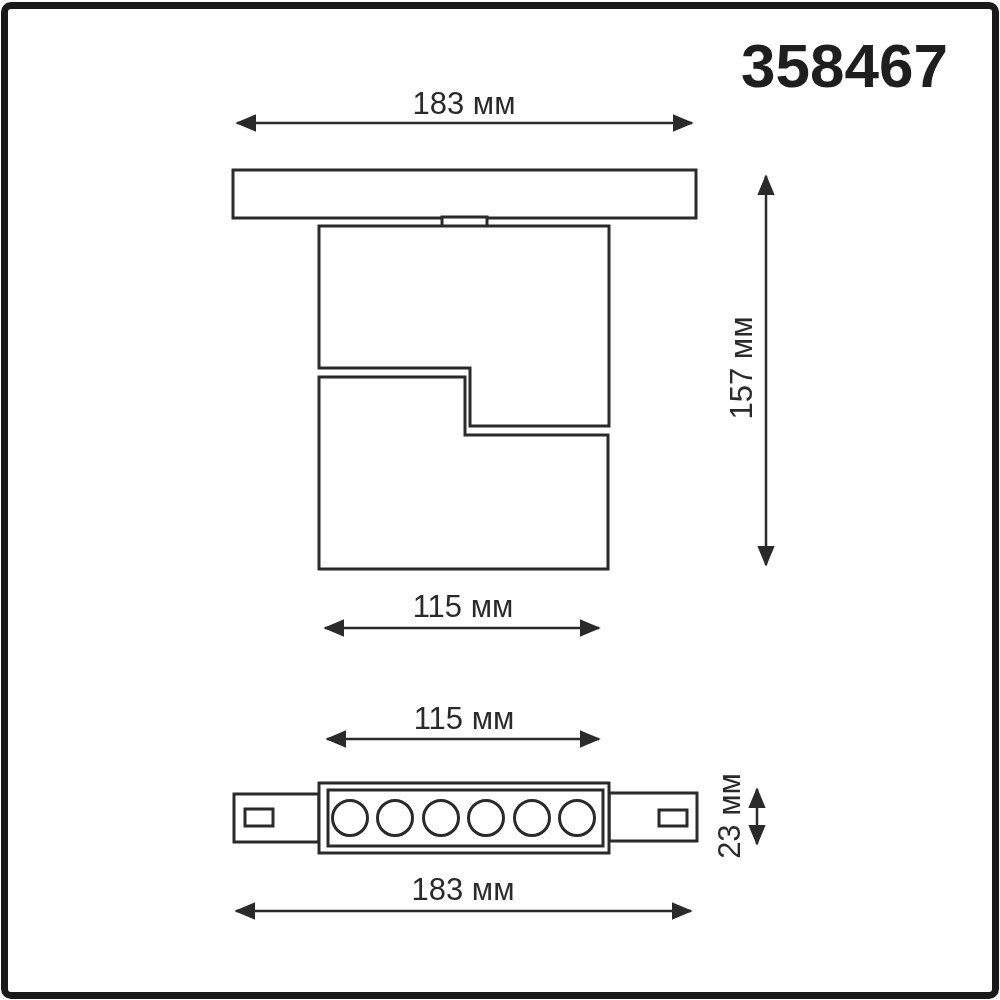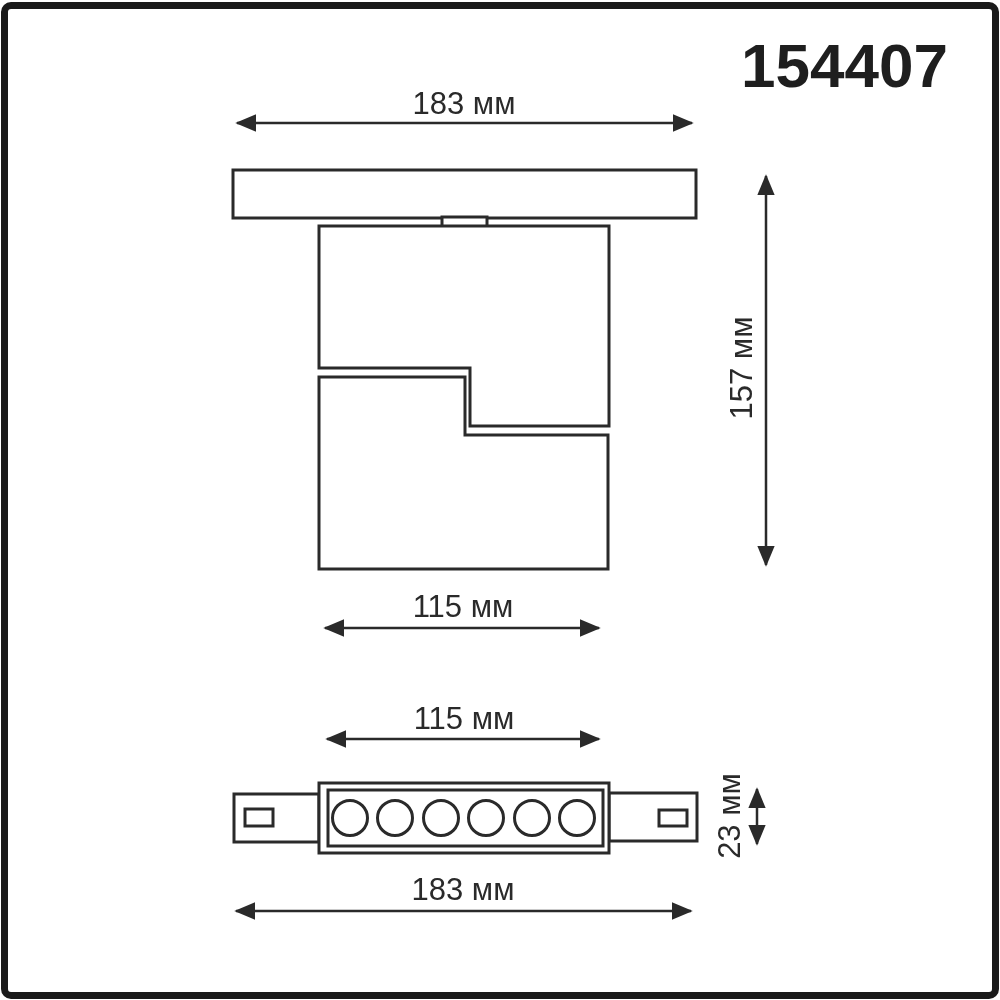--- a/index.html
+++ b/index.html
@@ -23,21 +23,21 @@
   }
   .dim-label.vertical{
     transform:translate(-50%,-50%) rotate(-90deg);
   }
 </style>
 </head>
 <body>
 
 <div class="frame"></div>
 
-<div class="product-code">154407</div>
+<div class="product-code">358467</div>
 
 <svg class="drawing" viewBox="0 0 1000 1000">
   <defs>
     <marker id="ah" viewBox="0 0 12 10" refX="11" refY="5" markerWidth="8.5" markerHeight="7" orient="auto-start-reverse">
       <path d="M0,0 L12,5 L0,10 Z" fill="#2a2a2a"></path>
     </marker>
   </defs>
 
   <g>
 

